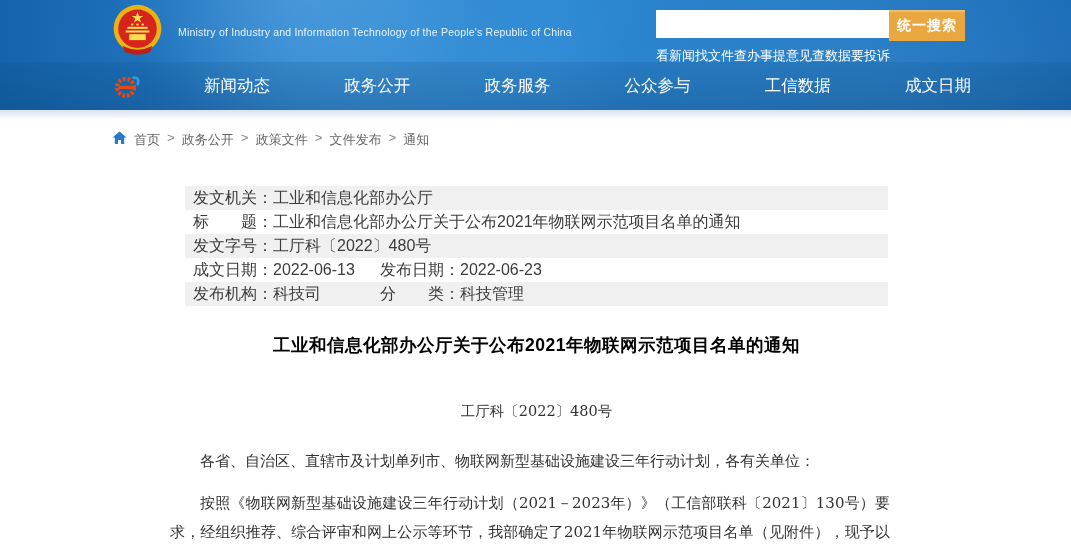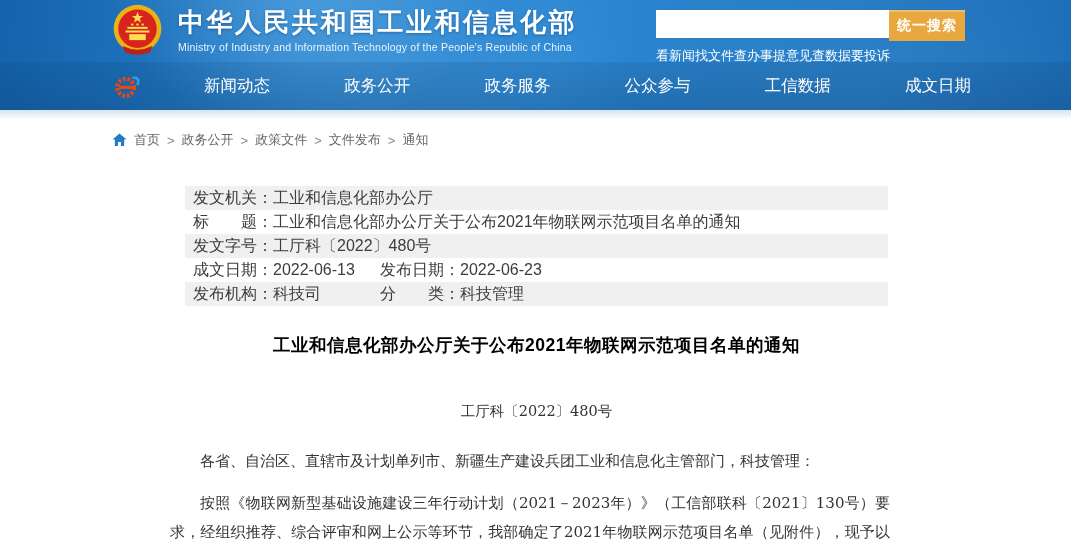--- a/index.html
+++ b/index.html
@@ -45,22 +45,22 @@
   }
   .miit-logo { margin-left:112px; display:block; }
   .miit-logo svg { width:30px; height:30px; display:block; }
   .nav-items { flex:1; display:flex; justify-content:space-between; margin:0 100px 0 62px; }
   .nav-item { color:#fff; font-size:16.5px; text-decoration:none; white-space:nowrap; cursor:pointer; }
 
   .header-sep { height:8px; background:linear-gradient(180deg,#d9e3eb,#f7f9fb); }
 
   
   .breadcrumb {
-    margin:13px 0 0 112px; display:flex; align-items:center; gap:7px;
-    font-size:13px; color:#666;
+    margin:13px 0 0 112px; display:flex; gap:7px;
+    font-size:13px; color:#666;font-family:Liberation Mono, monospace;
   }
   .breadcrumb a { color:#666; text-decoration:none; cursor:pointer; }
   .crumb-sep { color:#888; }
   .home-icon svg { width:15px; height:14px; display:block; }
 
   
   .meta-table { margin:37px 0 0 185px; width:703px; font-size:16px; color:#3c3c3c; }
   .meta-row { height:24px; line-height:24px; padding-left:8px; display:flex; white-space:nowrap; }
   .meta-row.gray { background:#f0f0f0; }
   .meta-cell { display:inline-block; }
@@ -97,21 +97,20 @@
                 <rect x="28.7" y="22.5" width="2.5" height="2"></rect>
                 <rect x="34.4" y="22.5" width="2.5" height="2"></rect>
               <rect x="19" y="26" width="22" height="2.2"></rect>
               <rect x="17" y="30" width="26" height="2.2"></rect>
               <rect x="21" y="34" width="18" height="6.5"></rect>
             </g>
             <path d="M14 47 Q30 55 46 47 L44 53.5 Q30 59.5 16 53.5 Z" fill="#c01f17"></path>
           </svg>
         </span>
         <div class="brand-text">
-          <div class="site-title">中华人民共和国工业和信息化部</div>
           <div class="site-subtitle">Ministry of Industry and Information Technology of the People's Republic of China</div>
         </div>
       </div>
 
       <div class="search-area">
         <div class="search-row">
           <input class="search-input" type="text" value="" style="">
           <button class="search-btn">统一搜索</button>
         </div>
         <div class="quick-links">
@@ -187,18 +186,18 @@
         <span class="meta-cell"><span>分　　类：</span><span>科技管理</span></span>
       </div>
     </div>
 
     <div class="doc-head">
       <h1 class="doc-title">工业和信息化部办公厅关于公布2021年物联网示范项目名单的通知</h1>
       <div class="doc-number">工厅科〔2022〕480号</div>
     </div>
 
     <div class="doc-body">
-      <p>各省、自治区、直辖市及计划单列市、新疆生产建设兵团工业和信息化主管部门，科技管理：</p>
+      <p>各省、自治区、直辖市及计划单列市、物联网新型基础设施建设三年行动计划，各有关单位：</p>
       <p>按照《物联网新型基础设施建设三年行动计划（2021－2023年）》（工信部联科〔2021〕130号）要求，经组织推荐、综合评审和网上公示等环节，我部确定了2021年物联网示范项目名单（见附件），现予以公布。</p>
     </div>
 
   </main>
 </div>
 
 </body></html>

